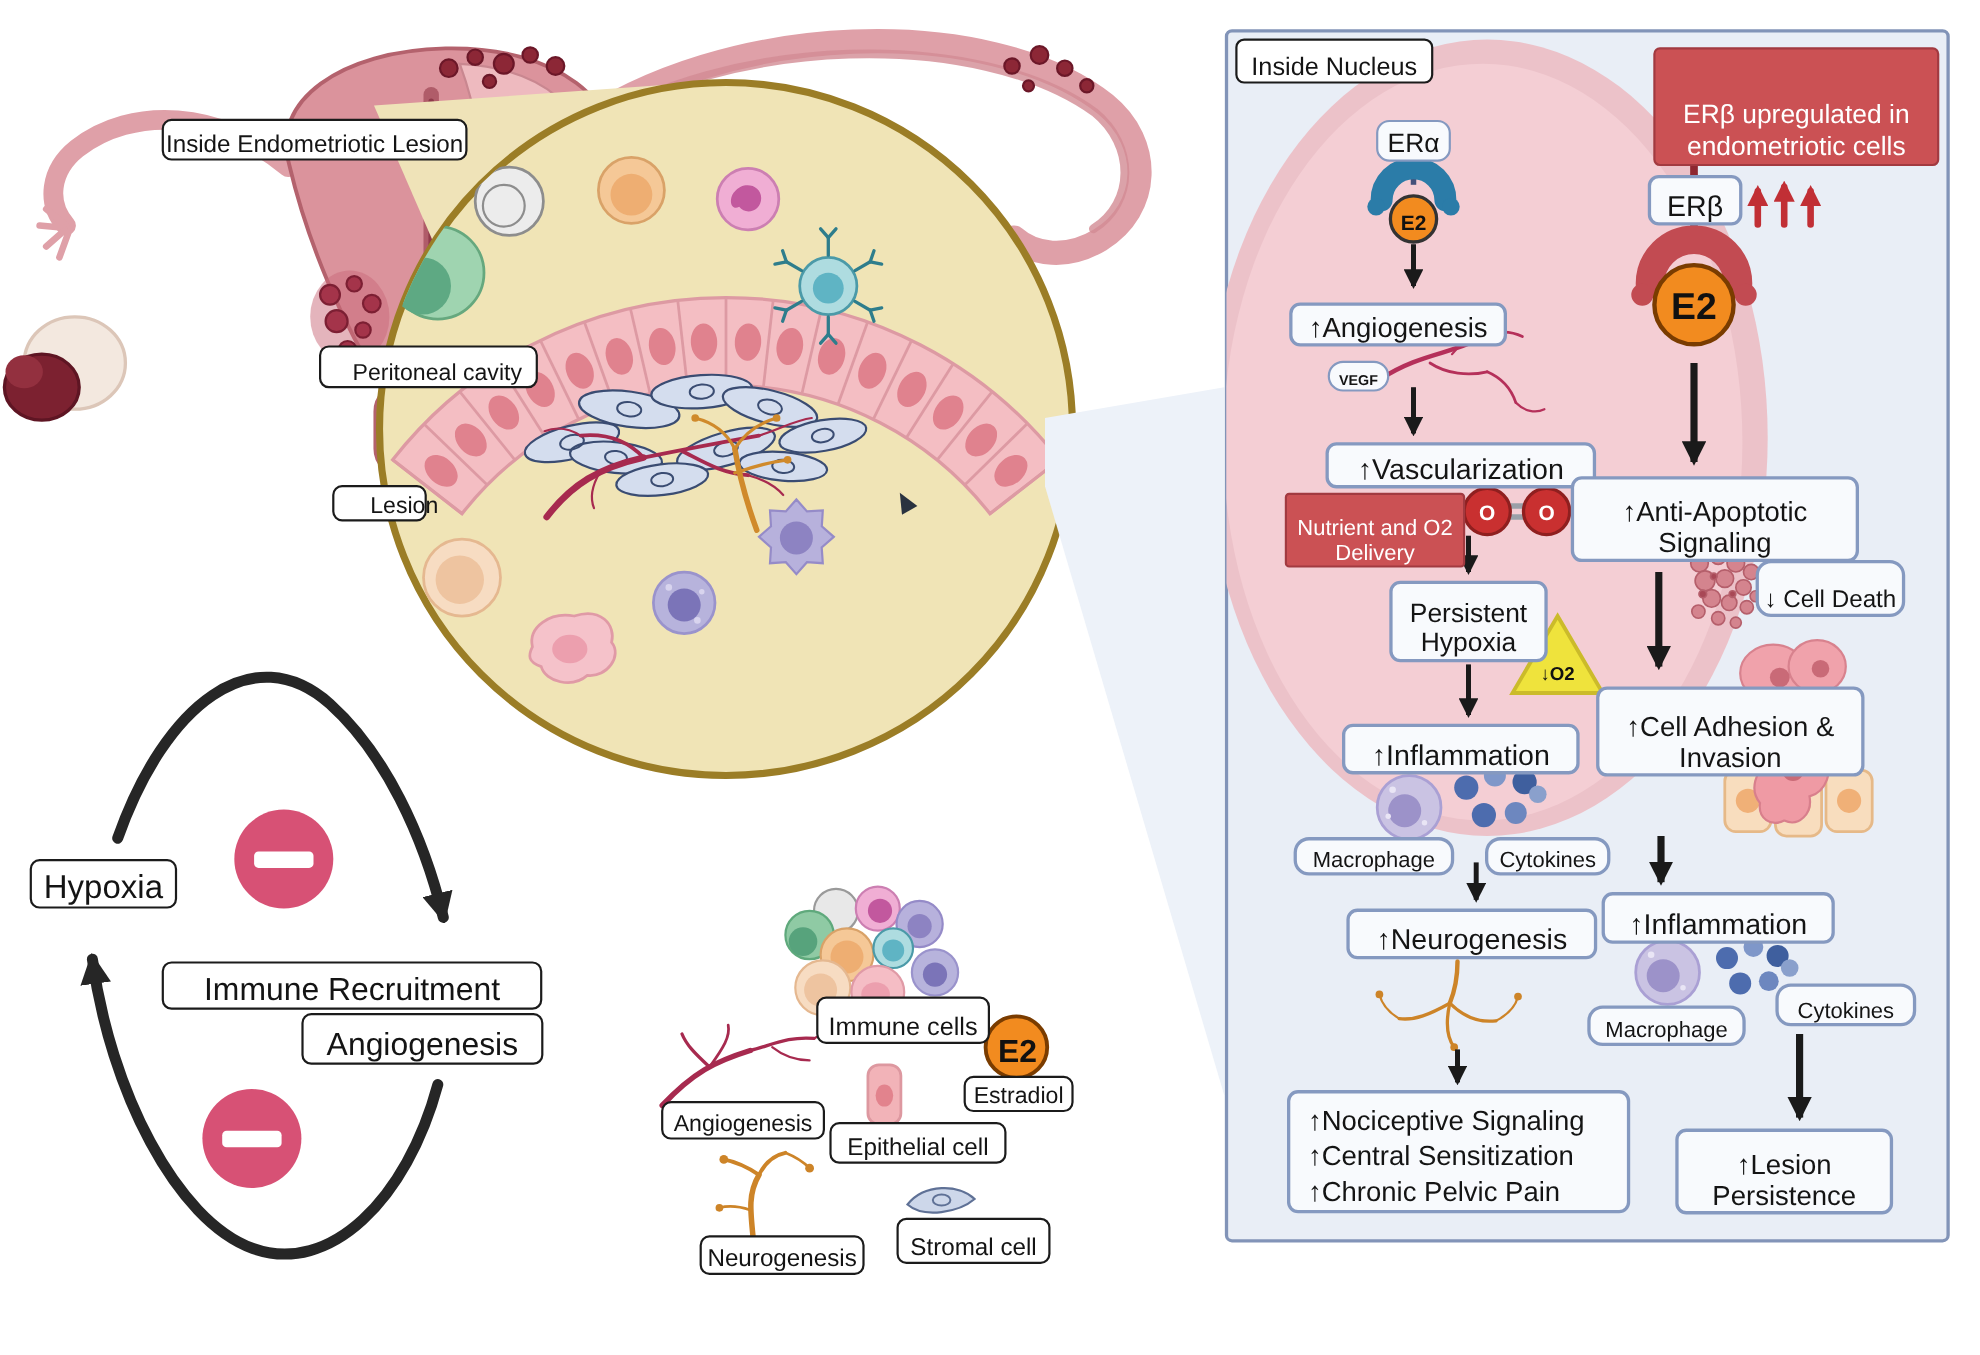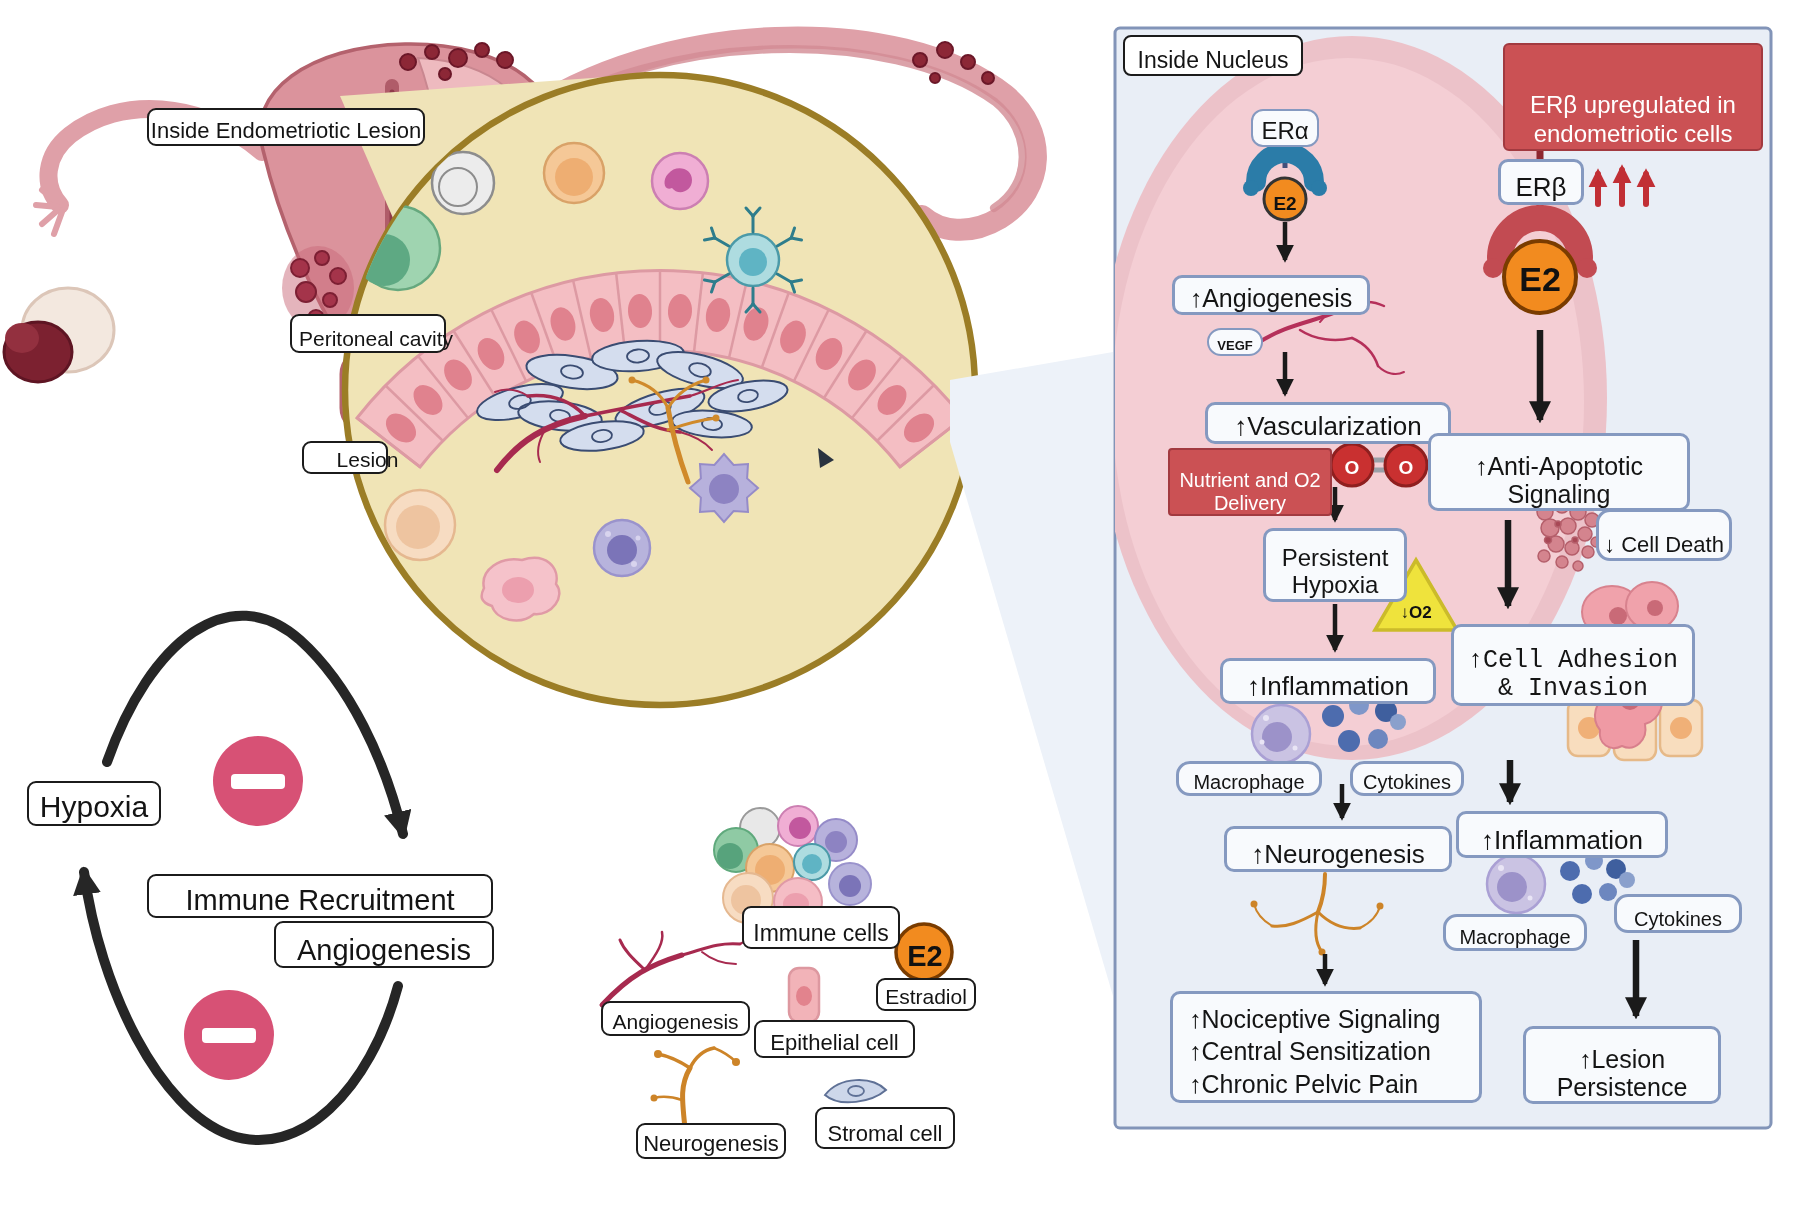--- a/index.html
+++ b/index.html
@@ -430,21 +430,21 @@
     <line x1="1540" y1="330" x2="1540" y2="420" stroke-width="6.5" marker-end="url(#ahb)"></line>
     <line x1="1508" y1="520" x2="1508" y2="606" stroke-width="6.5" marker-end="url(#ahb)"></line>
     <line x1="1510" y1="760" x2="1510" y2="802" stroke-width="6.5" marker-end="url(#ahb)"></line>
     <line x1="1636" y1="940" x2="1636" y2="1016" stroke-width="6.5" marker-end="url(#ahb)"></line>
   </g>
 </svg>
 
 <div class="box blk" style="left:147px;top:108px;width:278px;height:38px;font-size:22px;">
       <span>Inside Endometriotic Lesion</span>
     </div>
-<div class="box blk" style="left:290px;top:314px;width:156px;height:39px;font-size:21px;white-space:nowrap;padding-left:16px;">
+<div class="box blk" style="left:290px;top:314px;width:199px;height:39px;font-size:21px;white-space:nowrap;padding-left:16px;">
       <span>Peritoneal cavity</span>
     </div>
 <div class="box blk" style="left:302px;top:441px;width:86px;height:33px;font-size:21px;padding-left:45px;">
       <span>Lesion</span>
     </div>
 
 <div class="box blk" style="left:27px;top:781px;width:134px;height:45px;font-size:30px;">
       <span>Hypoxia</span>
     </div>
 <div class="box blk" style="left:147px;top:874px;width:346px;height:44px;font-size:29px;">
@@ -538,21 +538,21 @@
     <div>↑Chronic Pelvic Pain</div>
   </div>
 </div>
 
 <div class="box" style="left:1428px;top:433px;width:262px;height:78px;font-size:25px;">
       <span>↑Anti-Apoptotic Signaling</span>
     </div>
 <div class="box pill" style="left:1596px;top:509px;width:136px;height:52px;font-size:22px;">
       <span>↓ Cell Death</span>
     </div>
-<div class="box" style="left:1451px;top:624px;width:244px;height:82px;font-size:25px;font-family:Liberation Mono, monospace;">
+<div class="box" style="left:1451px;top:624px;width:244px;height:82px;font-size:25px;">
       <span>↑Cell Adhesion &amp; Invasion</span>
     </div>
 <div class="box" style="left:1456px;top:811px;width:212px;height:47px;font-size:26px;">
       <span>↑Inflammation</span>
     </div>
 <div class="box pill" style="left:1443px;top:914px;width:144px;height:37px;font-size:20px;">
       <span>Macrophage</span>
     </div>
 <div class="box pill" style="left:1614px;top:894px;width:128px;height:39px;font-size:20px;">
       <span>Cytokines</span>

